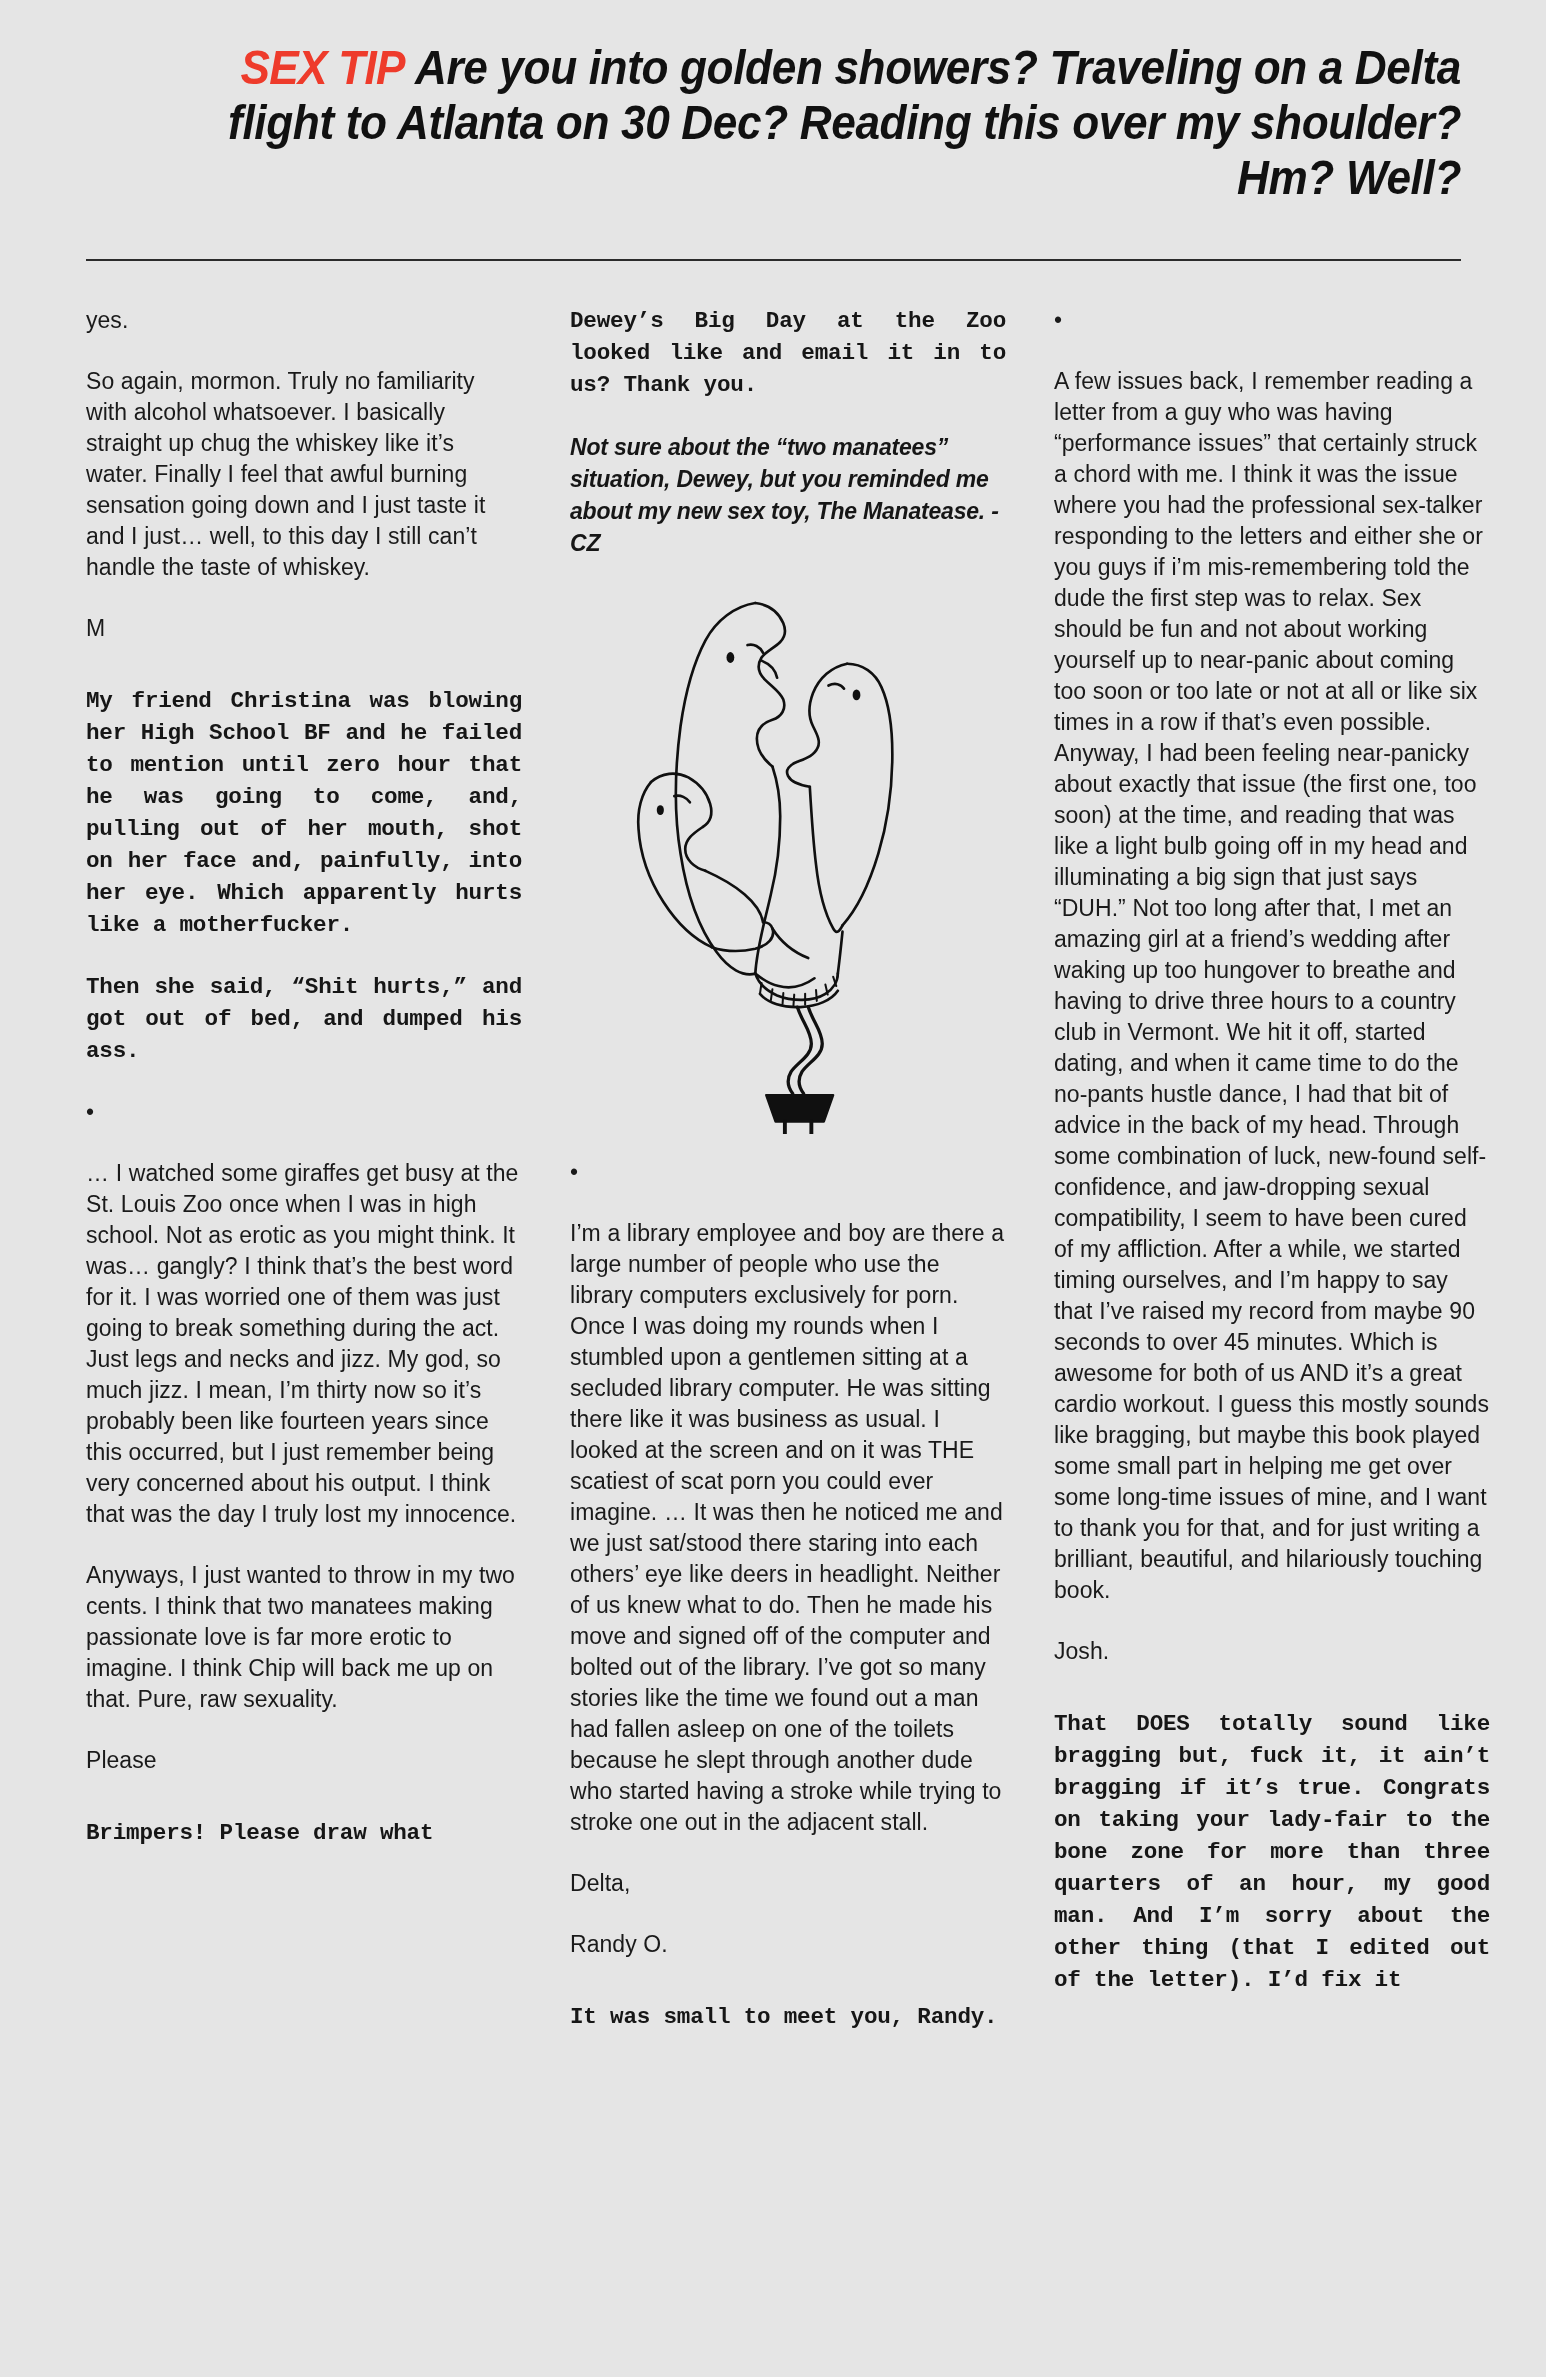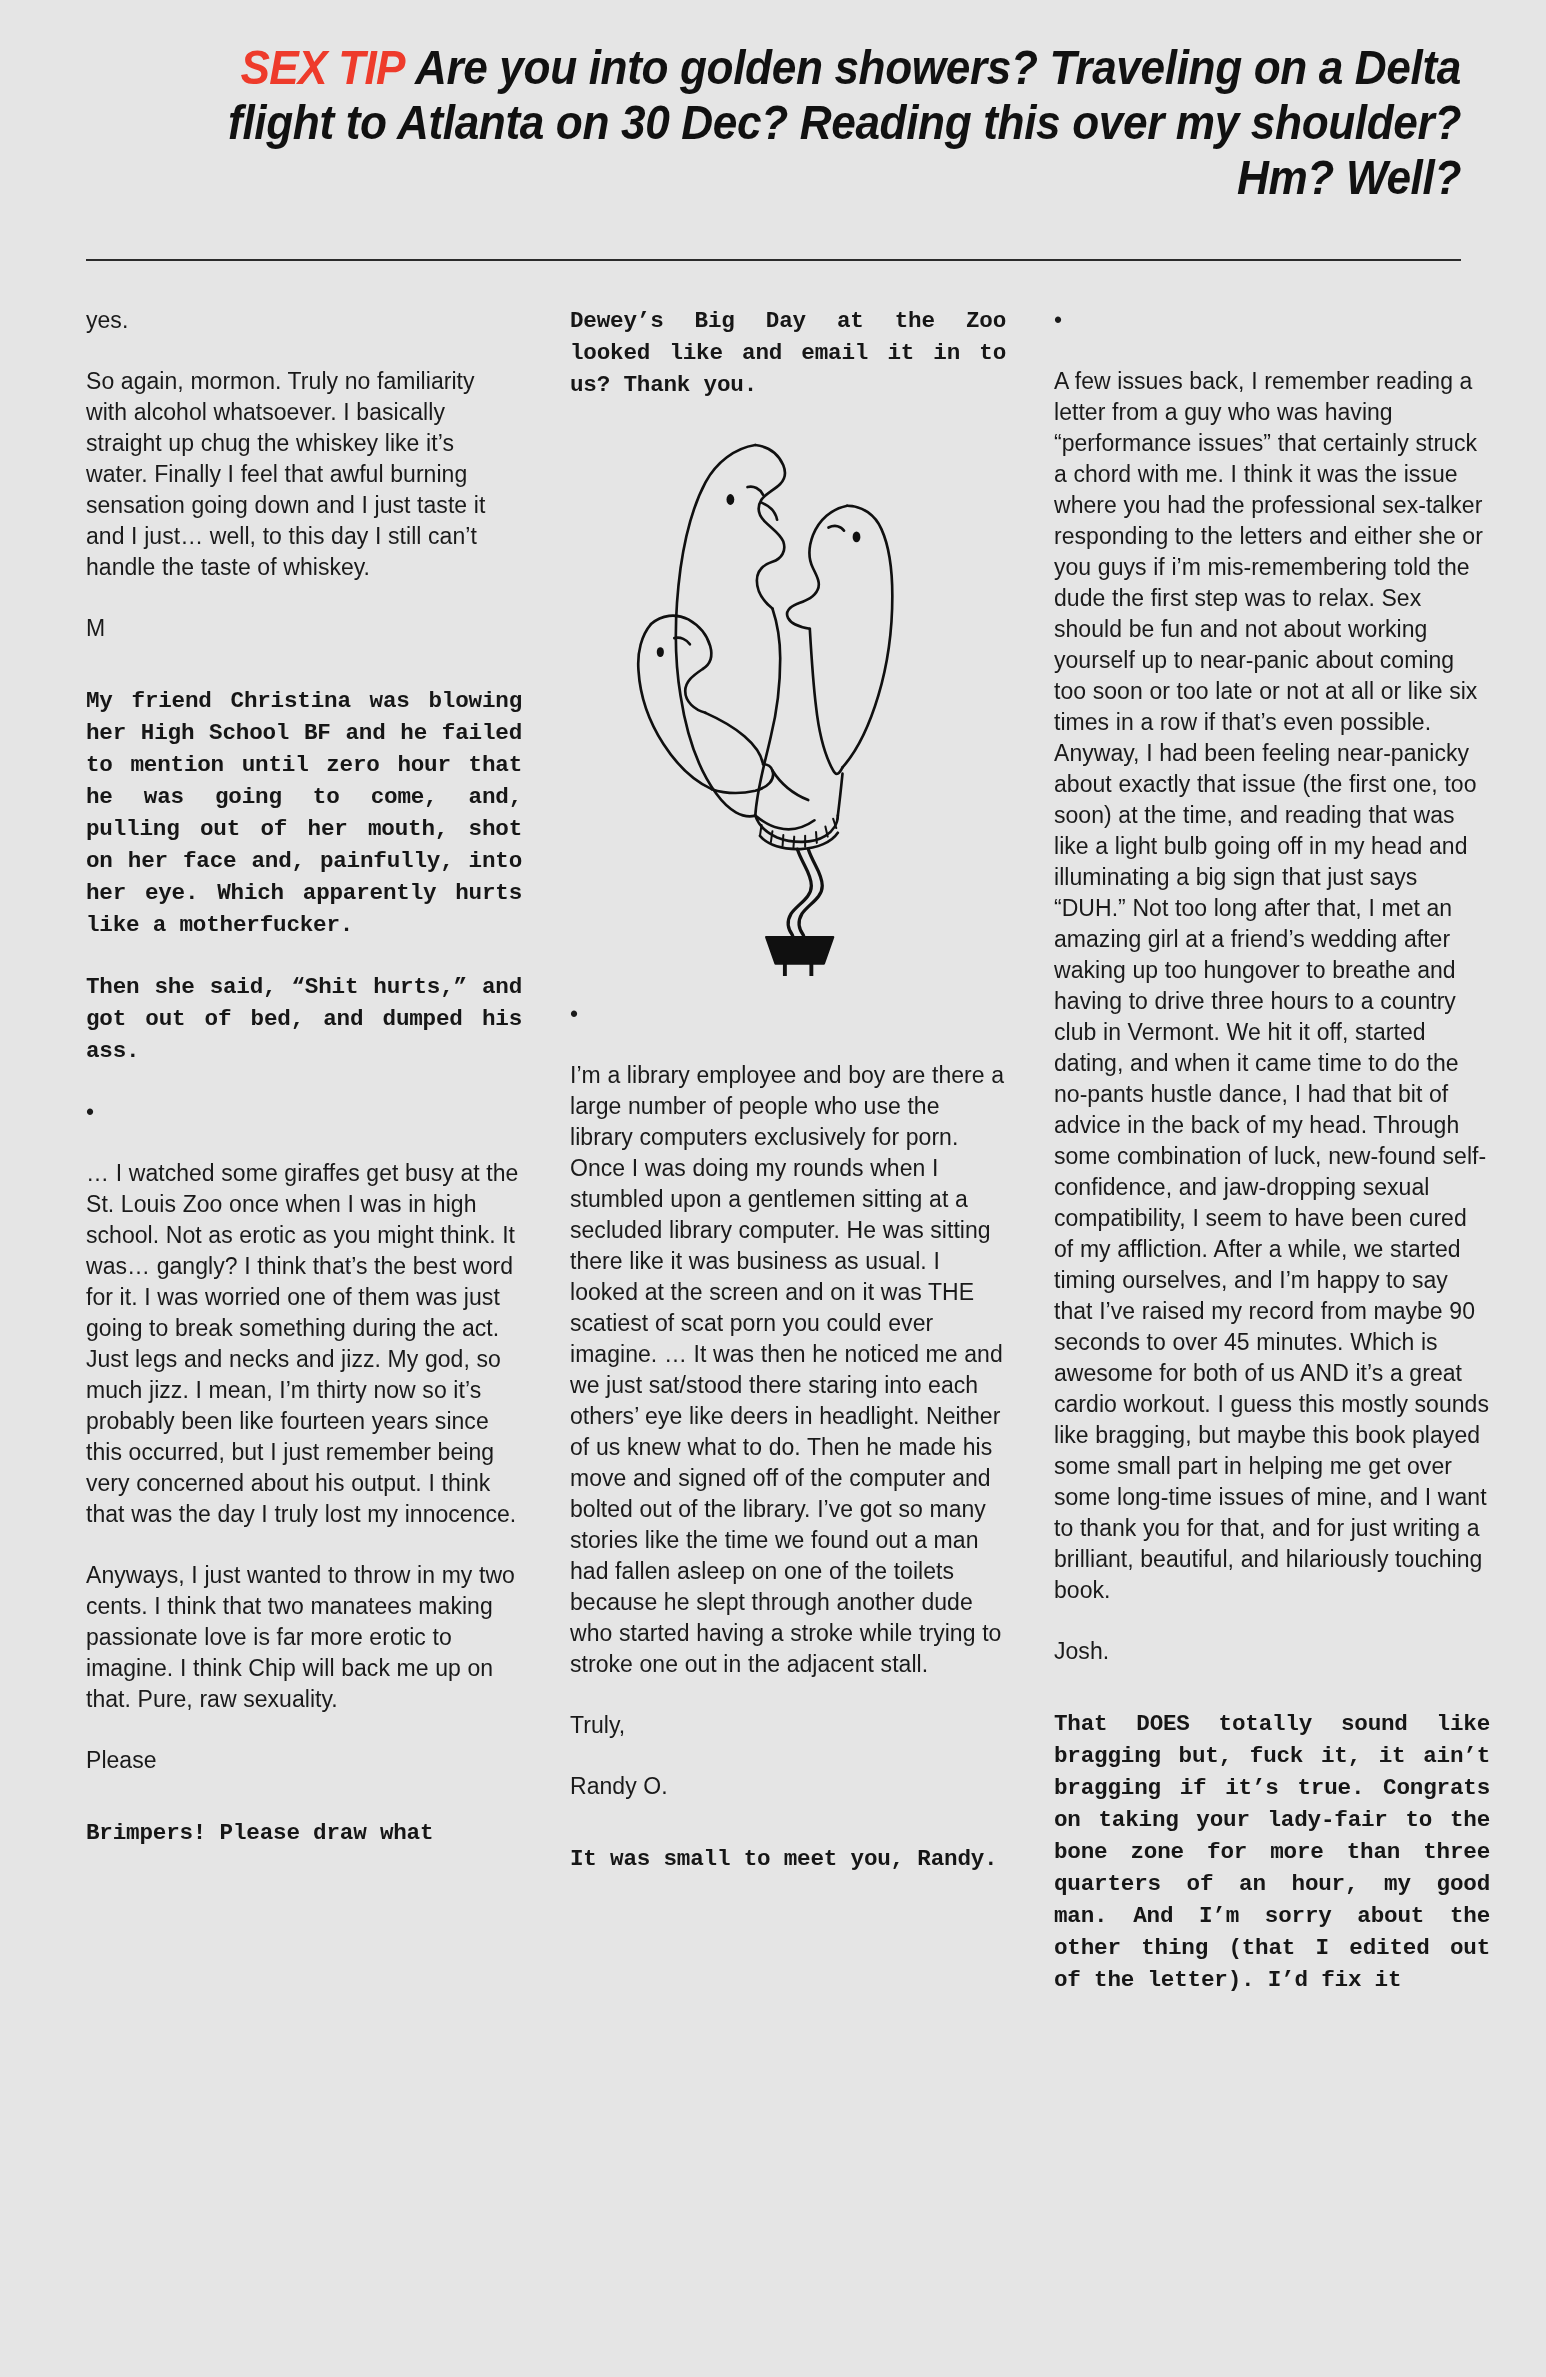--- a/index.html
+++ b/index.html
@@ -144,20 +144,21 @@
       <p class="bullet">•</p>
       <p class="body">… I watched some giraffes get busy at the St. Louis Zoo once when I was in high school. Not as erotic as you might think. It was… gangly? I think that’s the best word for it. I was worried one of them was just going to break something during the act. Just legs and necks and jizz. My god, so much jizz. I mean, I’m thirty now so it’s probably been like fourteen years since this occurred, but I just remember being very concerned about his output. I think that was the day I truly lost my innocence.</p>
       <p class="body">Anyways, I just wanted to throw in my two cents. I think that two manatees making passionate love is far more erotic to imagine. I think Chip will back me up on that. Pure, raw sexuality.</p>
       <p class="body">Please</p>
       <div class="spacer-sm"></div>
       <p class="bold">Brimpers! Please draw what</p>
     </div>
 
     <div class="col">
       <p class="bold">Dewey’s Big Day at the Zoo looked like and email it in to us? Thank you.</p>
+      <p class="bold-italic">Not sure about the “two manatees” situation, Dewey, but you reminded me about my new sex toy, The Manatease. -CZ</p>
 
       <div class="illustration">
         <svg width="436" height="545" viewBox="0 0 420 700" xmlns="http://www.w3.org/2000/svg">
           <g fill="none" stroke="#101010" stroke-width="3.4" stroke-linecap="round" stroke-linejoin="round">
 
             <path d="M168,18 C142,22 118,40 104,66 C88,96 78,134 72,176
                      C64,236 64,292 72,340 C80,392 96,436 118,466
                      C134,488 152,498 168,494"></path>
             <path d="M168,18 C186,20 198,30 204,44 C208,54 206,62 200,68
                      C192,76 182,80 176,88 C170,98 172,108 180,116
@@ -220,21 +221,21 @@
             <path d="M182,650 L268,650 L256,684 L194,684 Z" fill="#101010" stroke="#101010" stroke-width="3"></path>
 
             <path d="M206,684 L206,718" stroke-width="5"></path>
             <path d="M240,684 L240,718" stroke-width="5"></path>
           </g>
         </svg>
       </div>
 
       <p class="bullet">•</p>
       <p class="body">I’m a library employee and boy are there a large number of people who use the library computers exclusively for porn. Once I was doing my rounds when I stumbled upon a gentlemen sitting at a secluded library computer. He was sitting there like it was business as usual. I looked at the screen and on it was THE scatiest of scat porn you could ever imagine. … It was then he noticed me and we just sat/stood there staring into each others’ eye like deers in headlight. Neither of us knew what to do. Then he made his move and signed off of the computer and bolted out of the library. I’ve got so many stories like the time we found out a man had fallen asleep on one of the toilets because he slept through another dude who started having a stroke while trying to stroke one out in the adjacent stall.</p>
-      <p class="body">Truly,</p>
+      <p class="body">Delta,</p>
       <p class="body">Randy O.</p>
       <div class="spacer-sm"></div>
       <p class="bold">It was small to meet you, Randy.</p>
     </div>
 
     <div class="col">
       <p class="bullet">•</p>
       <p class="body">A few issues back, I remember reading a letter from a guy who was having “performance issues” that certainly struck a chord with me. I think it was the issue where you had the professional sex-talker responding to the letters and either she or you guys if i’m mis-remembering told the dude the first step was to relax. Sex should be fun and not about working yourself up to near-panic about coming too soon or too late or not at all or like six times in a row if that’s even possible. Anyway, I had been feeling near-panicky about exactly that issue (the first one, too soon) at the time, and reading that was like a light bulb going off in my head and illuminating a big sign that just says “DUH.” Not too long after that, I met an amazing girl at a friend’s wedding after waking up too hungover to breathe and having to drive three hours to a country club in Vermont. We hit it off, started dating, and when it came time to do the no-pants hustle dance, I had that bit of advice in the back of my head. Through some combination of luck, new-found self-confidence, and jaw-dropping sexual compatibility, I seem to have been cured of my affliction. After a while, we started timing ourselves, and I’m happy to say that I’ve raised my record from maybe 90 seconds to over 45 minutes. Which is awesome for both of us AND it’s a great cardio workout. I guess this mostly sounds like bragging, but maybe this book played some small part in helping me get over some long-time issues of mine, and I want to thank you for that, and for just writing a brilliant, beautiful, and hilariously touching book.</p>
       <p class="body">Josh.</p>
       <div class="spacer-sm"></div>

